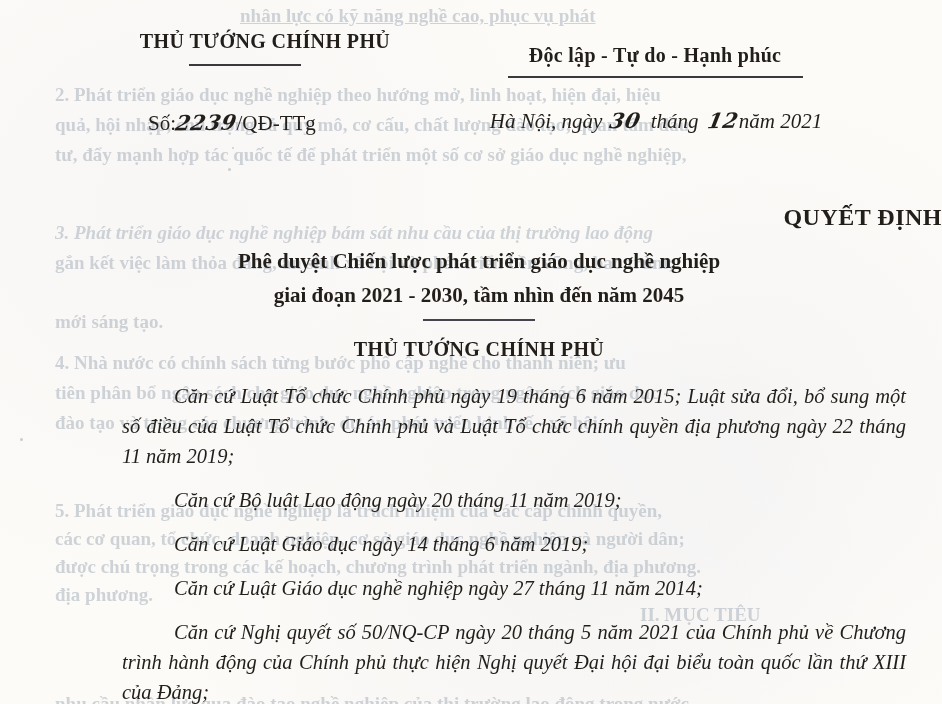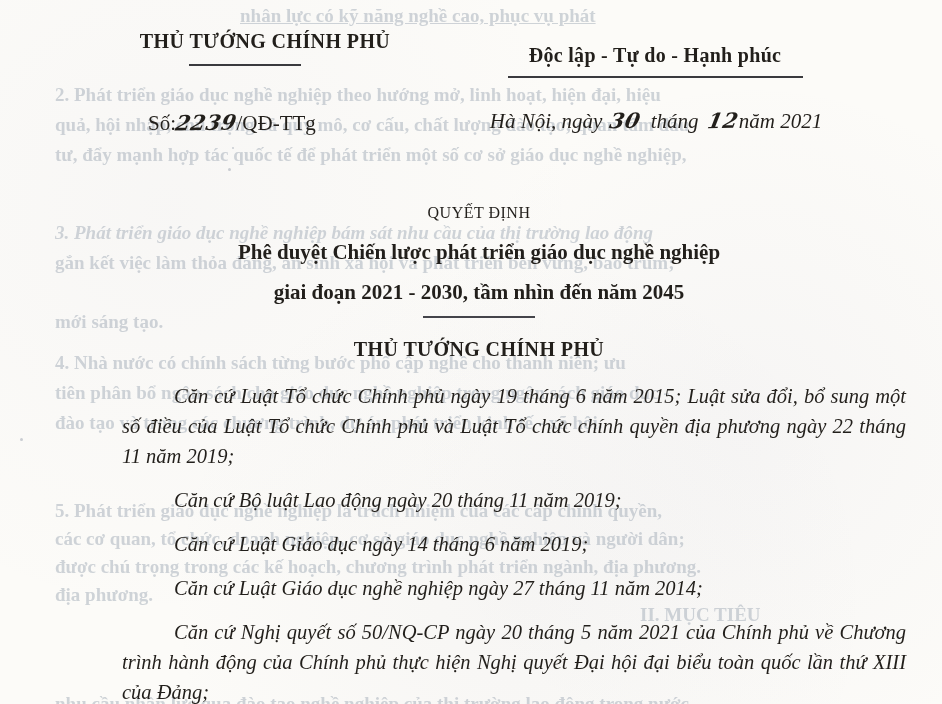--- a/index.html
+++ b/index.html
@@ -49,21 +49,21 @@
   .hw{
     display:inline-block;
     font-family:"DejaVu Serif",serif;
     font-style:italic;font-weight:700;
     transform:skewX(-12deg) rotate(-1deg);
     letter-spacing:.5px;
   }
   .hw-day{margin:0 10px 0 8px;}
   .hw-month{margin:0 1px 0 9px;}
   .title-block{position:absolute;left:0;right:0;top:204px;text-align:center;padding-left:16px;}
-  .title-block .kind{font-size:16px;font-weight:400;letter-spacing:.5px;}
+  .title-block .kind{font-size:24px;font-weight:700;letter-spacing:.5px;text-align:right;}
   .title-block .sub{font-size:21px;font-weight:700;line-height:28px;margin-top:16px;}
   .title-block .rule{width:112px;height:2px;background:#44444a;margin:10px auto 0;}
   .issuer{position:absolute;left:0;right:0;top:338px;text-align:center;font-size:20px;font-weight:700;letter-spacing:.4px;padding-left:16px;}
   .recitals{
     position:absolute;left:122px;top:381px;width:784px;
     font-size:20.5px;line-height:30px;font-style:italic;
     text-align:justify;text-indent:52px;
   }
   .recitals p{margin:0 0 14px;}
 </style>
@@ -110,21 +110,21 @@
       <span>Số:</span><span class="hw">2239</span><span>/QĐ-TTg</span>
     </div>
 
     <div class="dateline">
       <span>Hà Nội, ngày</span><span class="hw hw-day">30</span><span>tháng</span><span class="hw hw-month">12</span><span>năm 2021</span>
     </div>
 
     <div class="title-block">
       <div class="kind">QUYẾT ĐỊNH</div>
       <div class="sub">Phê duyệt Chiến lược phát triển giáo dục nghề nghiệp</div>
-      <div class="sub" style="margin-top:12px;">giai đoạn 2021 - 2030, tầm nhìn đến năm 2045</div>
+      <div class="sub" style="margin-top:6px;">giai đoạn 2021 - 2030, tầm nhìn đến năm 2045</div>
       <div class="rule"></div>
     </div>
 
     <div class="issuer">THỦ TƯỚNG CHÍNH PHỦ</div>
 
     <div class="recitals">
       <p>Căn cứ Luật Tổ chức Chính phủ ngày 19 tháng 6 năm 2015; Luật sửa đổi, bổ sung một số điều của Luật Tổ chức Chính phủ và Luật Tổ chức chính quyền địa phương ngày 22 tháng 11 năm 2019;</p>
       <p>Căn cứ Bộ luật Lao động ngày 20 tháng 11 năm 2019;</p>
       <p>Căn cứ Luật Giáo dục ngày 14 tháng 6 năm 2019;</p>
       <p>Căn cứ Luật Giáo dục nghề nghiệp ngày 27 tháng 11 năm 2014;</p>

